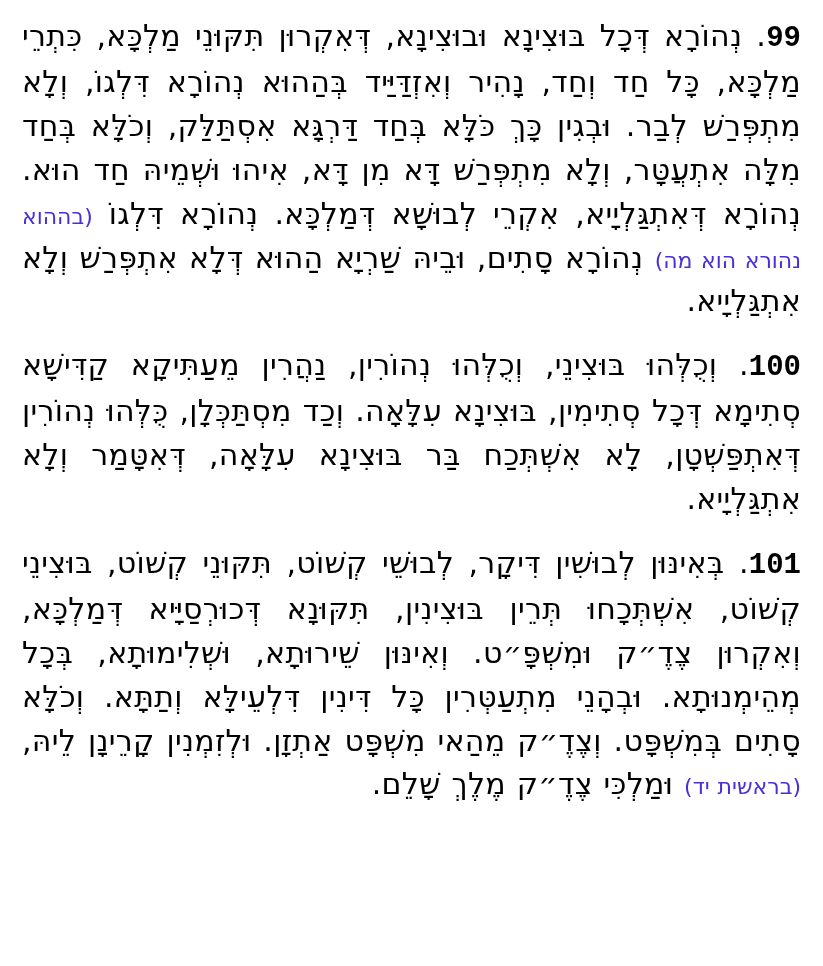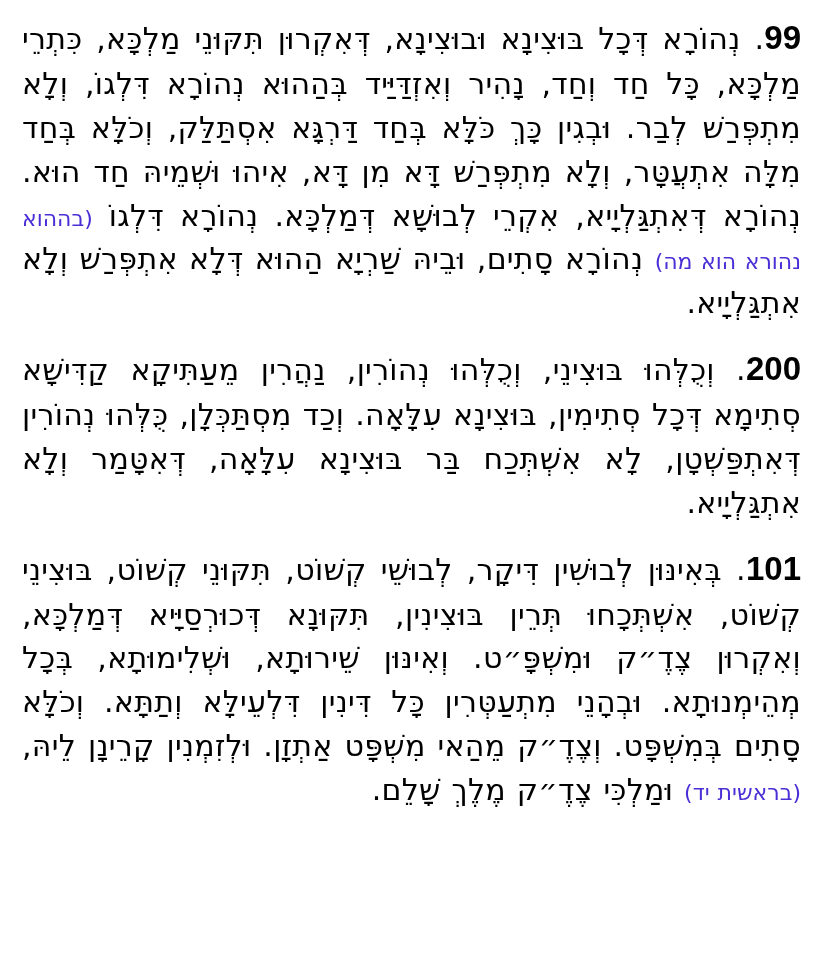--- a/index.html
+++ b/index.html
@@ -31,41 +31,41 @@
     margin: 0 0 20px 0;
     text-align: justify;
     text-align-last: justify;
     word-spacing: 1px;
   }
   .para:last-child {
     margin-bottom: 17px;
   }
   .num {
     font-weight: bold;
-    font-family: Liberation Sans, sans-serif;
-    font-size: 33px;
+    font-family: Liberation Mono, monospace;
+    font-size: 29px;
     letter-spacing: 0;
   }
   .ref {
     color: #4b2fd6;
     font-size: 22px;
     letter-spacing: 0;
   }
   .tail {
     text-align-last: right;
   }
 </style>
 </head>
 <body>
 
 <div class="page">
   <div class="para">
     <span class="num">99</span><span>.&nbsp;</span><span>נְהוֹרָא דְּכָל בּוּצִינָא וּבוּצִינָא, דְּאִקְרוּן תִּקּוּנֵי מַלְכָּא, כִּתְרֵי מַלְכָּא, כָּל חַד וְחַד, נָהִיר וְאִזְדַּיַּיד בְּהַהוּא נְהוֹרָא דִּלְגוֹ, וְלָא מִתְפְּרַשׁ לְבַר. וּבְגִין כָּךְ כֹּלָּא בְּחַד דַּרְגָּא אִסְתַּלַּק, וְכֹלָּא בְּחַד מִלָּה אִתְעֲטָּר, וְלָא מִתְפְּרַשׁ דָּא מִן דָּא, אִיהוּ וּשְׁמֵיהּ חַד הוּא. נְהוֹרָא דְּאִתְגַּלְיָיא, אִקְרֵי לְבוּשָׁא דְּמַלְכָּא. נְהוֹרָא דִּלְגוֹ </span><span class="ref">(בההוא נהורא הוא מה)</span><span> נְהוֹרָא סָתִים, וּבֵיהּ שַׁרְיָא הַהוּא דְּלָא אִתְפְּרַשׁ וְלָא אִתְגַּלְיָיא.</span>
   </div>
 
   <div class="para">
-    <span class="num">200</span><span>.&nbsp;</span><span>וְכֻלְּהוּ בּוּצִינֵי, וְכֻלְּהוּ נְהוֹרִין, נַהֲרִין מֵעַתִּיקָא קַדִּישָׁא סְתִימָא דְּכָל סְתִימִין, בּוּצִינָא עִלָּאָה. וְכַד מִסְתַּכְּלָן, כֻּלְּהוּ נְהוֹרִין דְּאִתְפַּשְׁטָן, לָא אִשְׁתְּכַח בַּר בּוּצִינָא עִלָּאָה, דְּאִטָּמַר וְלָא אִתְגַּלְיָיא.</span>
+    <span class="num">100</span><span>.&nbsp;</span><span>וְכֻלְּהוּ בּוּצִינֵי, וְכֻלְּהוּ נְהוֹרִין, נַהֲרִין מֵעַתִּיקָא קַדִּישָׁא סְתִימָא דְּכָל סְתִימִין, בּוּצִינָא עִלָּאָה. וְכַד מִסְתַּכְּלָן, כֻּלְּהוּ נְהוֹרִין דְּאִתְפַּשְׁטָן, לָא אִשְׁתְּכַח בַּר בּוּצִינָא עִלָּאָה, דְּאִטָּמַר וְלָא אִתְגַּלְיָיא.</span>
   </div>
 
   <div class="para tail">
     <span class="num">101</span><span>.&nbsp;</span><span>בְּאִינּוּן לְבוּשִׁין דִּיקָר, לְבוּשֵׁי קְשׁוֹט, תִּקּוּנֵי קְשׁוֹט, בּוּצִינֵי קְשׁוֹט, אִשְׁתְּכָחוּ תְּרֵין בּוּצִינִין, תִּקּוּנָא דְּכוּרְסַיָּיא דְּמַלְכָּא, וְאִקְרוּן צֶדֶ״ק וּמִשְׁפָּ״ט. וְאִינּוּן שֵׁירוּתָא, וּשְׁלִימוּתָא, בְּכָל מְהֵימְנוּתָא. וּבְהָנֵי מִתְעַטְּרִין כָּל דִּינִין דִּלְעֵילָּא וְתַתָּא. וְכֹלָּא סָתִים בְּמִשְׁפָּט. וְצֶדֶ״ק מֵהַאי מִשְׁפָּט אַתְזָן. וּלְזִמְנִין קָרֵינָן לֵיהּ, </span><span class="ref">(בראשית יד)</span><span> וּמַלְכִּי צֶדֶ״ק מֶלֶךְ שָׁלֵם.</span>
   </div>
 </div>
 
 </body></html>

